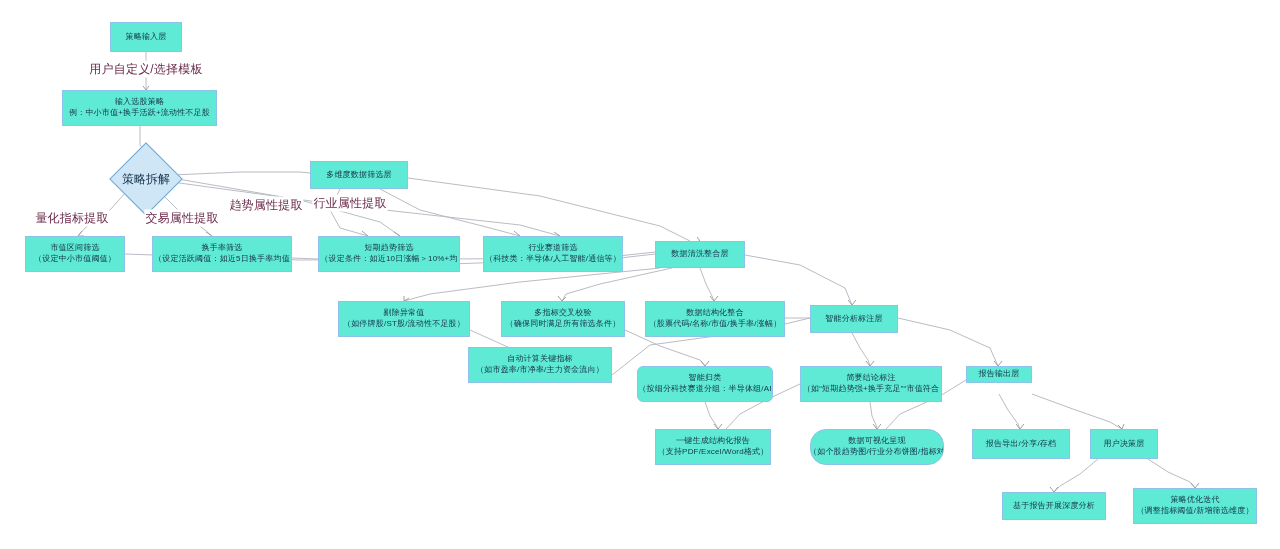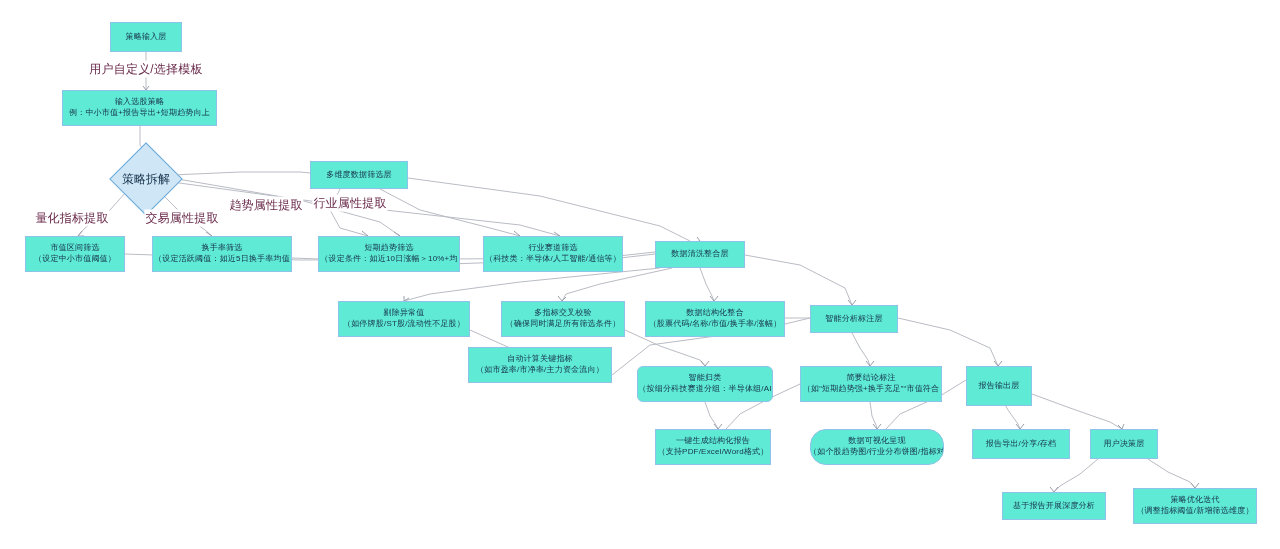--- a/index.html
+++ b/index.html
@@ -181,21 +181,21 @@
     <path class="arrow-head" d="M1191,483 L1195,488 L1199,483"></path>
   </svg>
 
   <div class="node empty-second" style="left:110px;top:22px;width:72px;height:30px;">
     <span class="ln1">策略输入层</span>
 
   </div>
 
   <div class="node" style="left:62px;top:90px;width:155px;height:36px;">
     <span class="ln1">输入选股策略</span>
-    <span class="ln2">例：中小市值+报告导出+短期趋势向上</span>
+    <span class="ln2">例：中小市值+换手活跃+流动性不足股</span>
   </div>
 
   <div class="diamond-wrap" style="left:120px;top:153px;width:52px;height:52px;">
     <div class="diamond-shape"></div>
     <div class="diamond-label">策略拆解</div>
   </div>
 
   <div class="node empty-second" style="left:310px;top:161px;width:98px;height:28px;">
     <span class="ln1">多维度数据筛选层</span>
 
@@ -254,21 +254,21 @@
   <div class="node" style="left:637px;top:366px;width:136px;height:36px;border-radius:6px;">
     <span class="ln1">智能归类</span>
     <span class="ln2">（按细分科技赛道分组：半导体组/AI</span>
   </div>
 
   <div class="node" style="left:800px;top:366px;width:142px;height:36px;">
     <span class="ln1">简要结论标注</span>
     <span class="ln2">（如“短期趋势强+换手充足”“市值符合</span>
   </div>
 
-  <div class="node empty-second" style="left:966px;top:366px;width:66px;height:40px;">
+  <div class="node empty-second" style="left:966px;top:366px;width:66px;height:17px;">
     <span class="ln1">报告输出层</span>
 
   </div>
 
   <div class="node" style="left:655px;top:429px;width:116px;height:36px;">
     <span class="ln1">一键生成结构化报告</span>
     <span class="ln2">（支持PDF/Excel/Word格式）</span>
   </div>
 
   <div class="node" style="left:810px;top:429px;width:134px;height:36px;border-radius:16px;">

